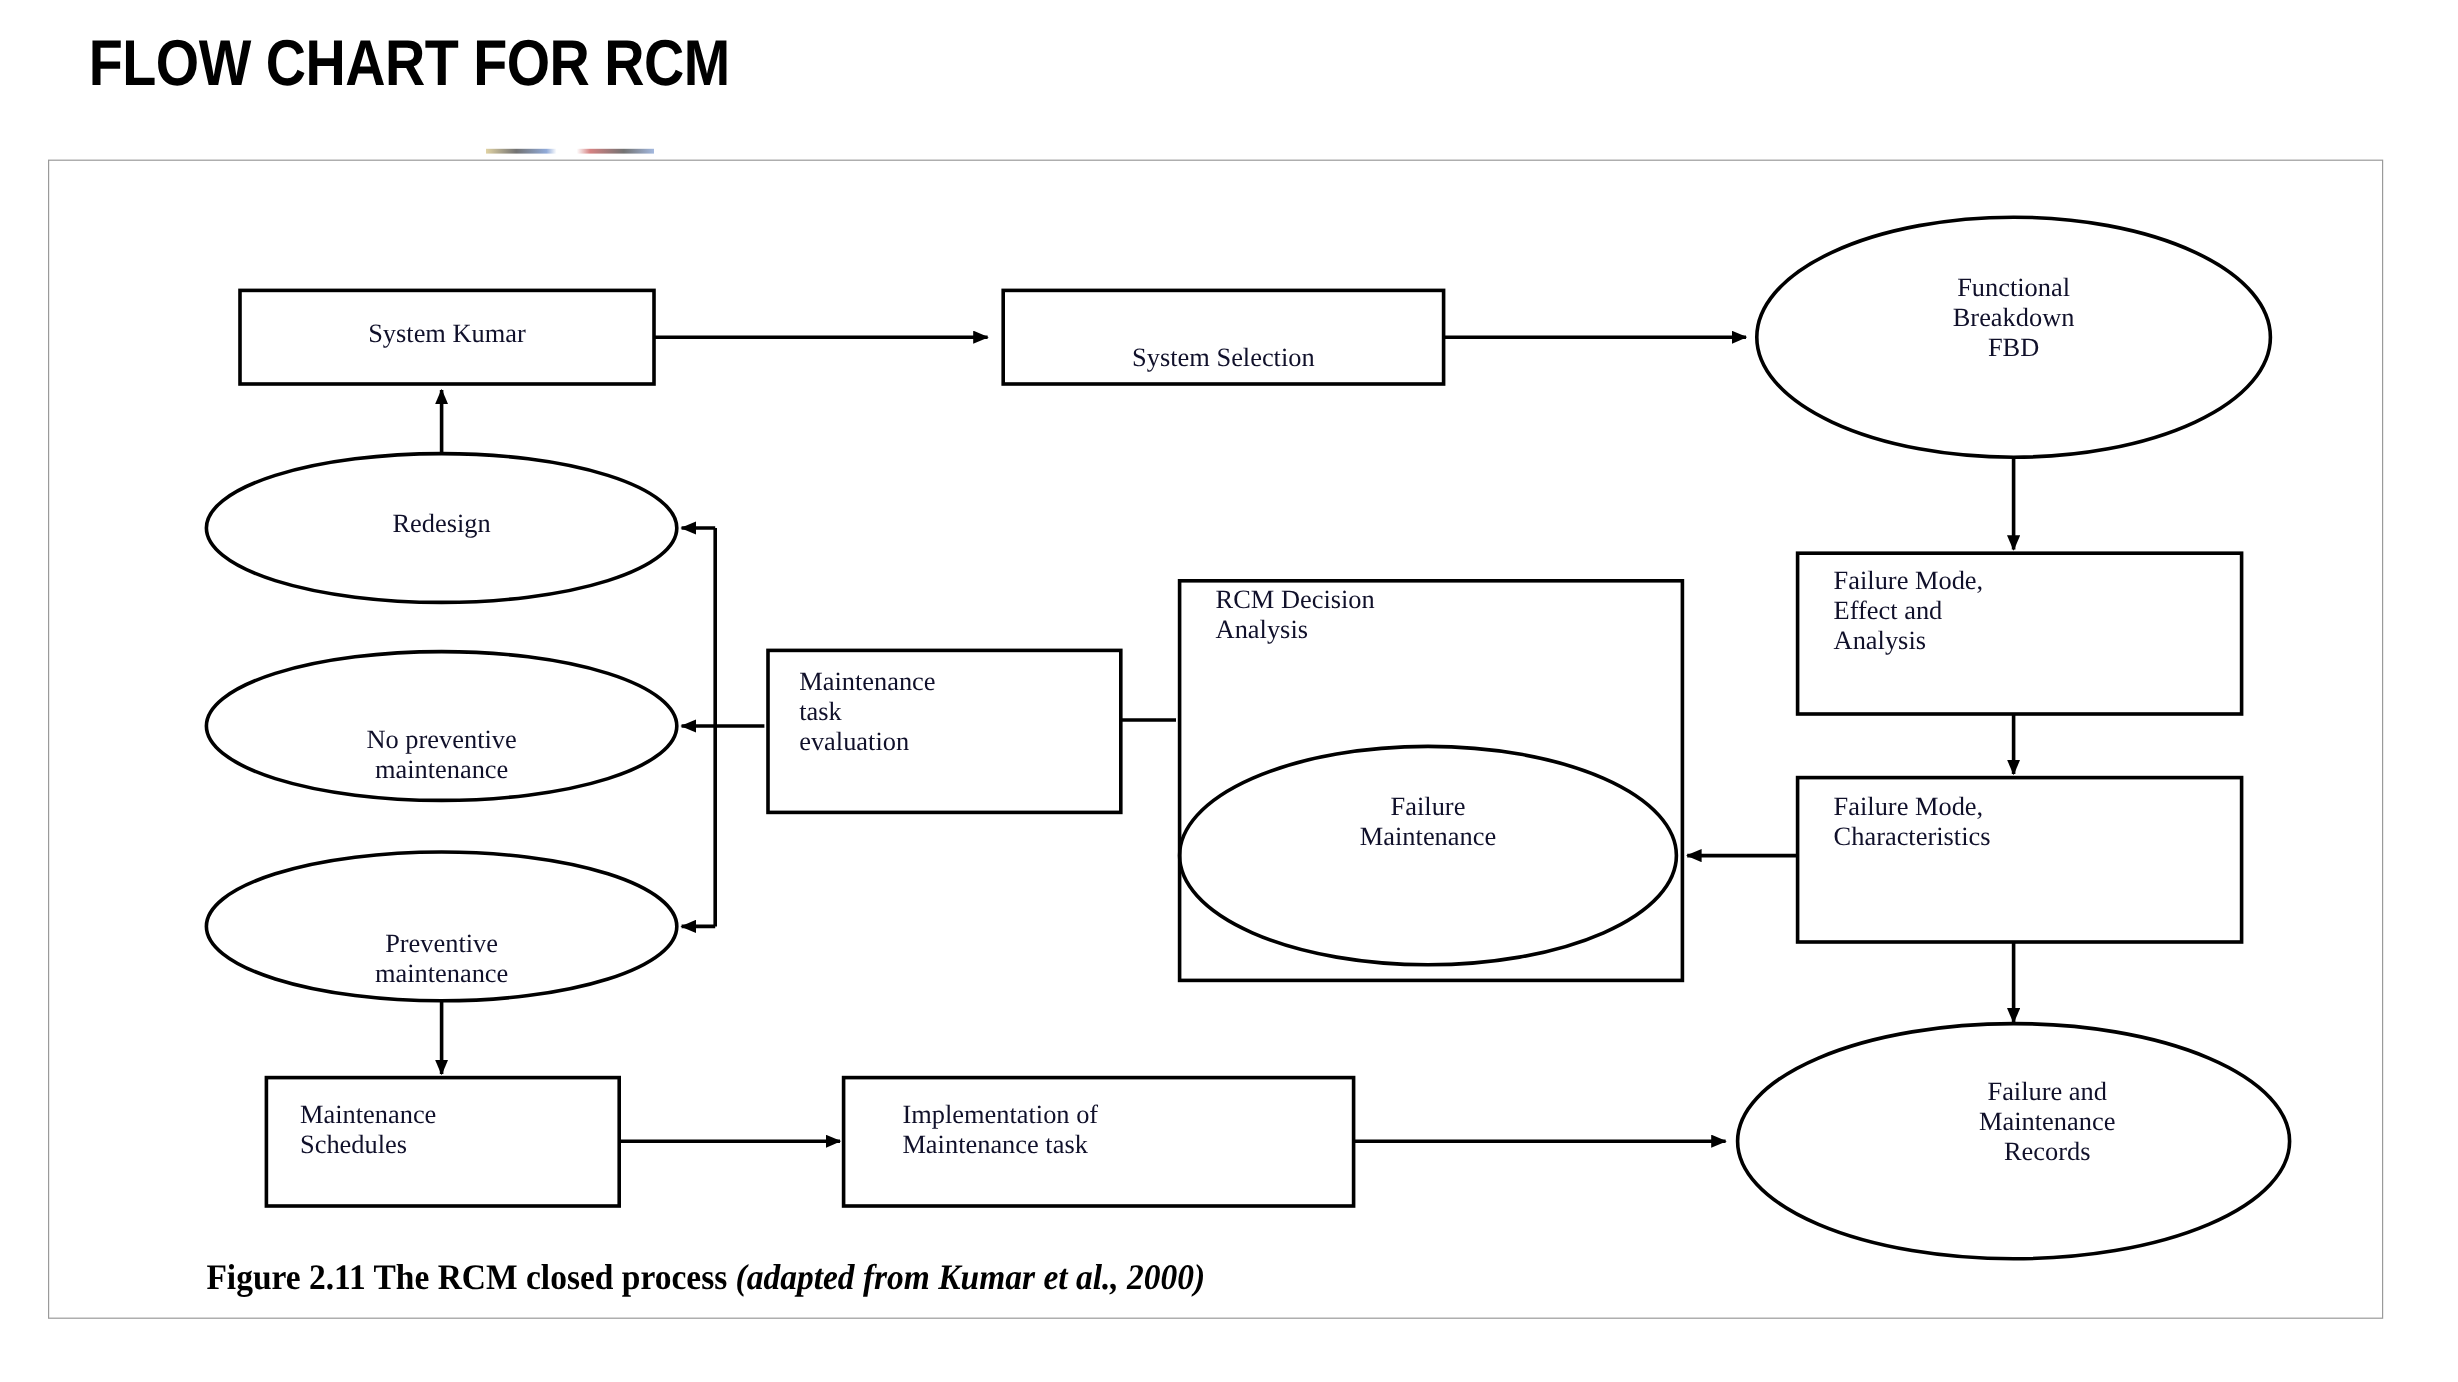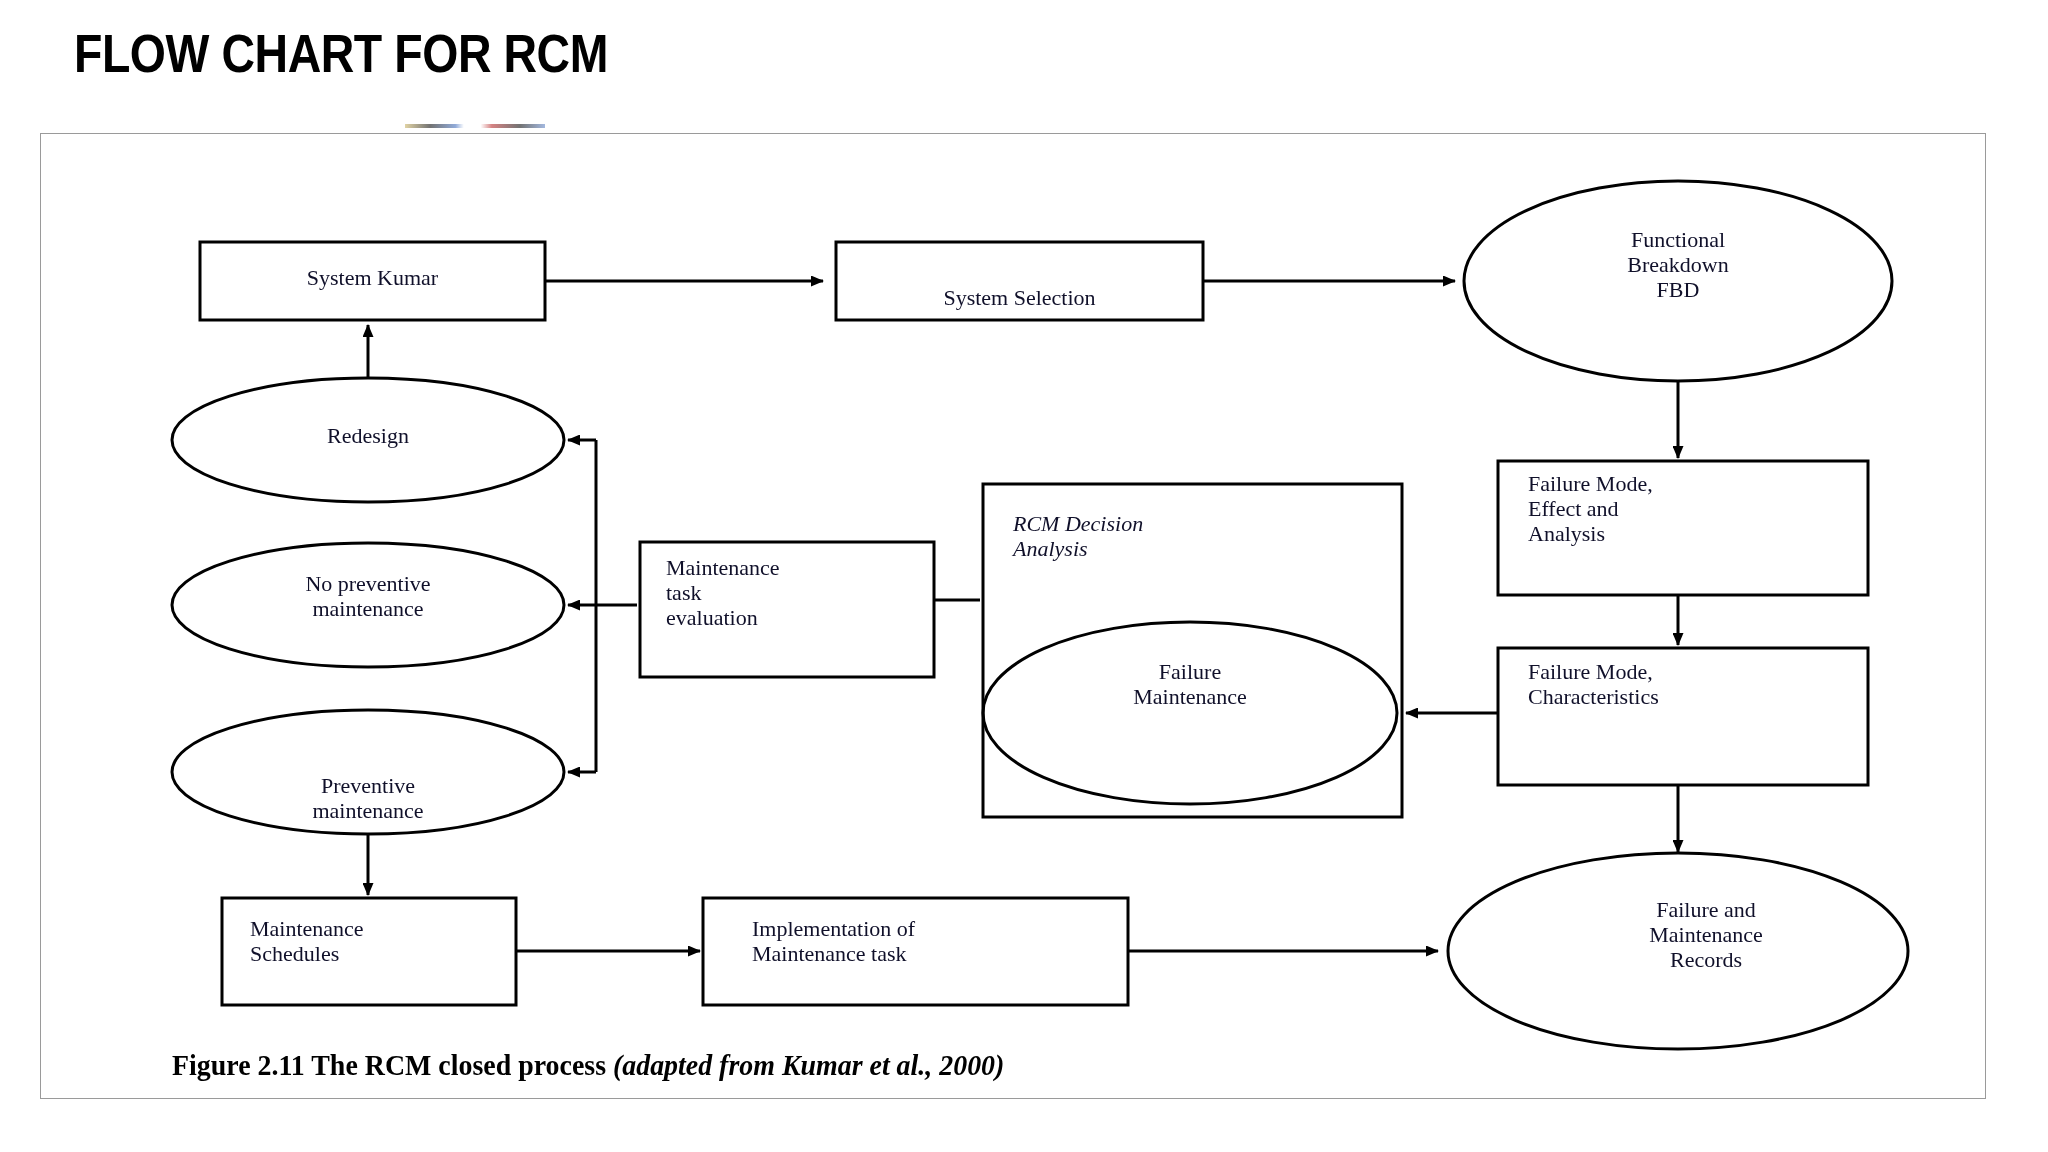--- a/index.html
+++ b/index.html
@@ -187,33 +187,33 @@
 Effect and
 Analysis</div>
 
 <div class="node-label left" style="left:1528px; top:660px; width:330px;">Failure Mode,
 Characteristics</div>
 
 <div class="node-label centered" style="left:1492px; top:898px; width:428px;">Failure and
 Maintenance
 Records</div>
 
-<div class="node-label left" style="left:1013px; top:512px; width:380px;font-style:italic;">RCM Decision
+<div class="node-label left" style="left:1013px; top:488px; width:380px;">RCM Decision
 Analysis</div>
 
 <div class="node-label centered" style="left:985px; top:660px; width:410px;">Failure
 Maintenance</div>
 
 <div class="node-label left" style="left:666px; top:556px; width:260px;">Maintenance
 task
 evaluation</div>
 
 <div class="node-label centered" style="left:172px; top:424px; width:392px;text-align:center;">Redesign</div>
 
-<div class="node-label centered" style="left:172px; top:572px; width:392px;">No preventive
+<div class="node-label centered" style="left:172px; top:604px; width:392px;">No preventive
 maintenance</div>
 
 <div class="node-label centered" style="left:172px; top:774px; width:392px;">Preventive
 maintenance</div>
 
 <div class="node-label left" style="left:250px; top:917px; width:260px;">Maintenance
 Schedules</div>
 
 <div class="node-label left" style="left:752px; top:917px; width:390px;">Implementation of
 Maintenance task</div>

